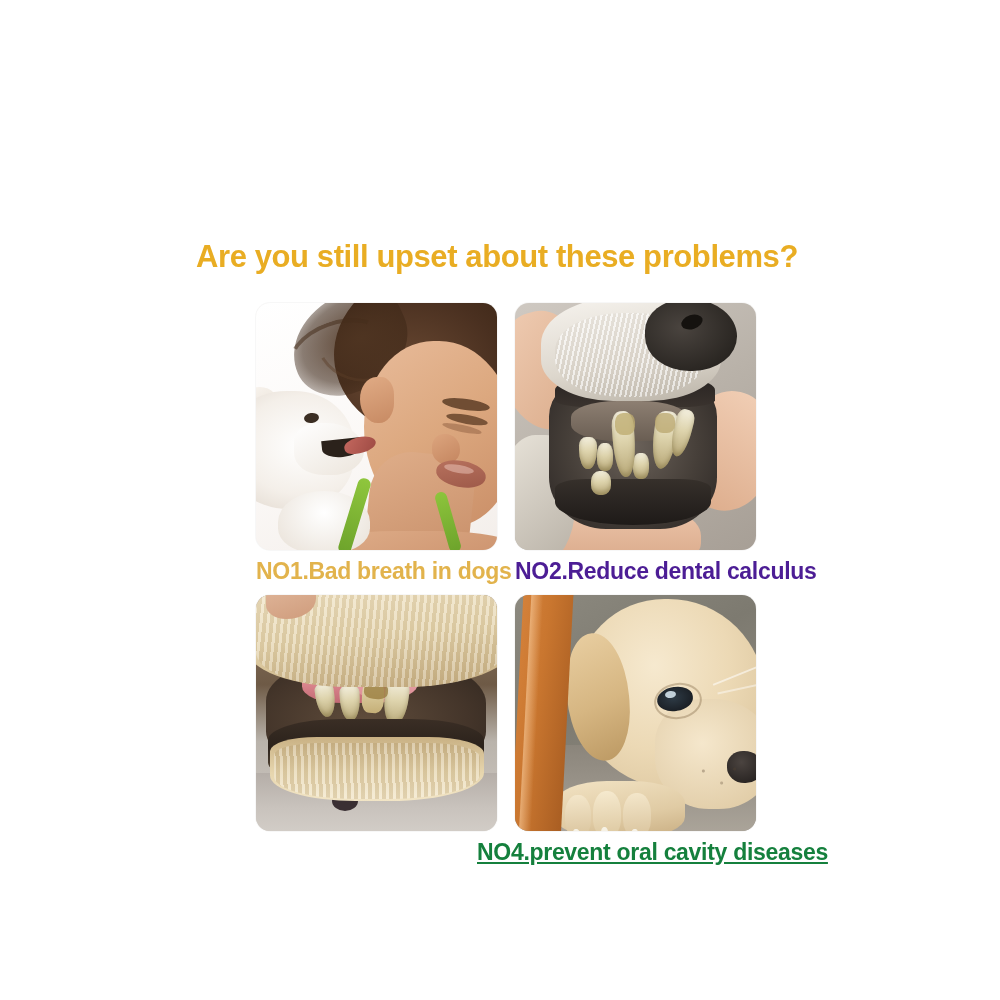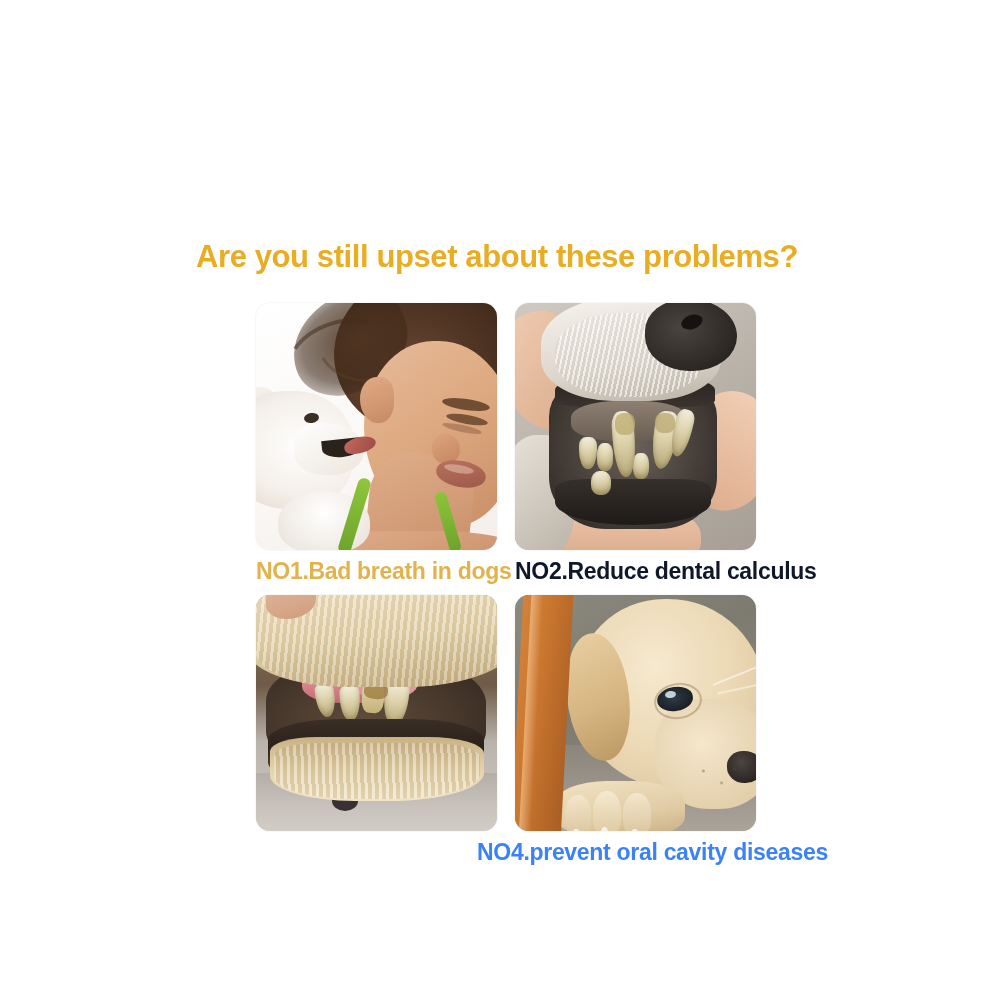--- a/index.html
+++ b/index.html
@@ -434,23 +434,23 @@
   .caption {
     position: absolute;
     white-space: nowrap;
     font-family: "Liberation Sans", sans-serif;
     font-weight: bold;
     font-size: 23px;
     letter-spacing: -0.3px;
     line-height: 30px;
   }
   .cap1 { left: 0px;   top: 253px; color: #e2b34c; }
-  .cap2 { left: 0px;   top: 253px; color: #0f172a; }
+  .cap2 { left: 0px;   top: 253px; color: #4c1d95; }
   .cap3 { left: 0px;   top: 242px; color: #e8b336; }
-  .cap4 { left: -38px; top: 242px; color: #3b82f6; }
+  .cap4 { left: -38px; top: 242px; color: #15803d; text-decoration: underline; }
 
   .clip-host { position: absolute; left: 0; top: 0; width: 1000px; height: 1000px; overflow: hidden; margin-top: 45px; }
 </style>
 </head>
 <body>
 
 <div class="page">
 
   <div class="clip-host">
 

